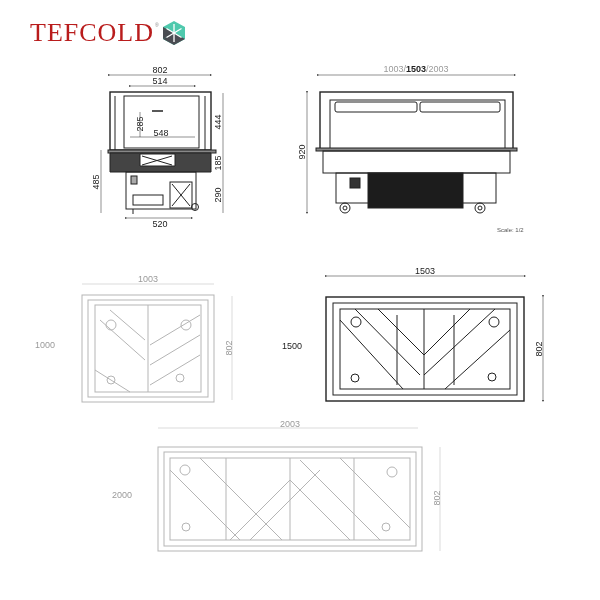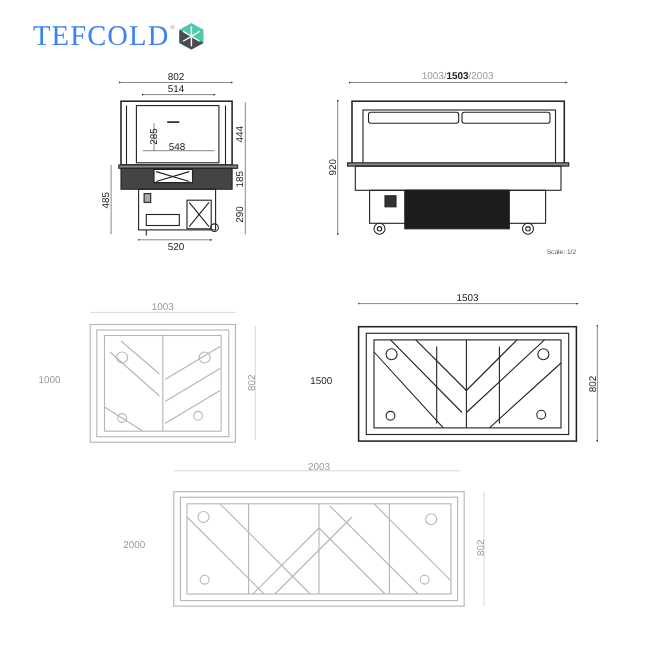--- a/index.html
+++ b/index.html
@@ -1,18 +1,18 @@
 <!DOCTYPE html>
 <html><head>
 <meta charset="utf-8">
 <style>
   html, body { margin:0; padding:0; background:#ffffff; }
   body { width:600px; height:600px; position:relative; overflow:hidden; font-family:"Liberation Sans", sans-serif; }
   .logo { position:absolute; left:30px; top:18px; display:flex; align-items:center; }
-  .logo-text { font-family:"Liberation Serif", serif; font-size:26px; letter-spacing:1px; color:#3b82f6; }
+  .logo-text { font-family:"Liberation Serif", serif; font-size:26px; letter-spacing:1px; color:#b91c1c; }
   .logo-reg { font-size:5px; color:#888; margin-left:1px; align-self:flex-start; margin-top:4px; }
   .logo-icon { margin-left:3px; }
   svg.draw { position:absolute; left:0; top:0; }
   .dim { font-family:"Liberation Sans", sans-serif; font-size:9px; fill:#222; }
   .dim-light { font-family:"Liberation Sans", sans-serif; font-size:9px; fill:#9a9a9a; }
   .scale { position:absolute; left:497px; top:227px; font-size:6px; color:#555; }
 </style>
 </head>
 <body>
 

